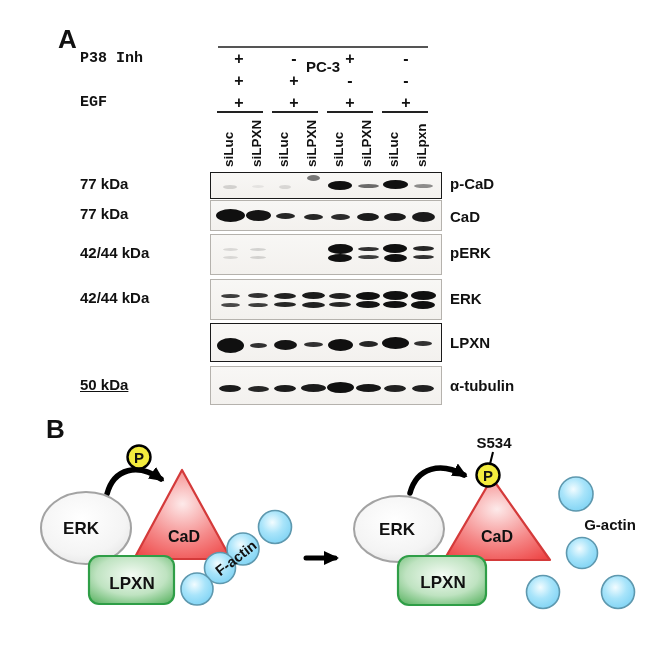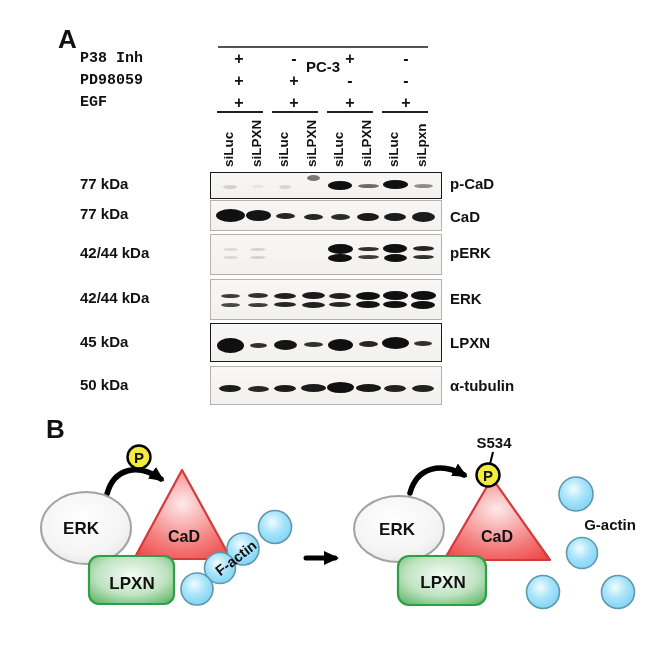--- a/index.html
+++ b/index.html
@@ -30,21 +30,20 @@
 
   <div class="abs cellline" style="left:288px;top:22px;width:70px;margin-top:36px;">PC-3</div>
   <div class="abs hline" style="left:218px;top:46px;width:210px;"></div>
 
   <div class="abs cond-label" style="left:80px;top:50px;">P38 Inh</div>
   <span class="mark" style="left:228px;top:50px;">+</span>
   <span class="mark" style="left:283px;top:50px;">-</span>
   <span class="mark" style="left:339px;top:50px;">+</span>
   <span class="mark" style="left:395px;top:50px;">-</span>
 
-  <div class="abs cond-label" style="left:80px;top:72px;">PD98059</div>
   <span class="mark" style="left:228px;top:72px;">+</span>
   <span class="mark" style="left:283px;top:72px;">+</span>
   <span class="mark" style="left:339px;top:72px;">-</span>
   <span class="mark" style="left:395px;top:72px;">-</span>
 
   <div class="abs cond-label" style="left:80px;top:94px;">EGF</div>
   <span class="mark" style="left:228px;top:94px;">+</span>
   <span class="mark" style="left:283px;top:94px;">+</span>
   <span class="mark" style="left:339px;top:94px;">+</span>
   <span class="mark" style="left:395px;top:94px;">+</span>
@@ -120,34 +119,33 @@
       <div class="band" style="left: 118px; top: 22px; width: 22px; height: 5px; opacity: 0.9; background: rgb(16, 16, 16);"></div>
       <div class="band" style="left: 145px; top: 11.5px; width: 24px; height: 8px; opacity: 1; background: rgb(16, 16, 16);"></div>
       <div class="band" style="left: 145px; top: 21px; width: 24px; height: 7px; opacity: 0.98; background: rgb(16, 16, 16);"></div>
       <div class="band" style="left: 171.5px; top: 11px; width: 25px; height: 9px; opacity: 1; background: rgb(16, 16, 16);"></div>
       <div class="band" style="left: 172px; top: 21px; width: 24px; height: 7px; opacity: 1; background: rgb(16, 16, 16);"></div>
       <div class="band" style="left: 199.5px; top: 11px; width: 25px; height: 9px; opacity: 1; background: rgb(16, 16, 16);"></div>
       <div class="band" style="left: 200px; top: 20.5px; width: 24px; height: 8px; opacity: 1; background: rgb(16, 16, 16);"></div>
     </div>
   <div class="abs protein" style="left:450px;top:290px;">ERK</div>
 
-  <div class="abs kda" style="left:80px;top:333px;">45 kDa</div>
   <div class="blot-box border-dark" style="top:323px;height:37px;">
       <div class="band" style="left: 5.5px; top: 14px; width: 27px; height: 15px; opacity: 1; background: rgb(16, 16, 16);"></div>
       <div class="band" style="left: 38.5px; top: 19px; width: 17px; height: 5px; opacity: 0.85; background: rgb(16, 16, 16);"></div>
       <div class="band" style="left: 62.5px; top: 15.5px; width: 23px; height: 10px; opacity: 0.98; background: rgb(16, 16, 16);"></div>
       <div class="band" style="left: 92.5px; top: 18px; width: 19px; height: 5px; opacity: 0.85; background: rgb(16, 16, 16);"></div>
       <div class="band" style="left: 116.5px; top: 14.5px; width: 25px; height: 12px; opacity: 1; background: rgb(16, 16, 16);"></div>
       <div class="band" style="left: 147.5px; top: 16.5px; width: 19px; height: 6px; opacity: 0.9; background: rgb(16, 16, 16);"></div>
       <div class="band" style="left: 170.5px; top: 12.5px; width: 27px; height: 12px; opacity: 1; background: rgb(16, 16, 16);"></div>
       <div class="band" style="left: 203px; top: 17px; width: 18px; height: 5px; opacity: 0.85; background: rgb(16, 16, 16);"></div>
     </div>
   <div class="abs protein" style="left:450px;top:334px;">LPXN</div>
 
-  <div class="abs kda" style="left:80px;top:376px;">50 kDa</div>
+  <div class="abs kda" style="left:80px;top:376px;text-decoration:underline;">50 kDa</div>
   <div class="blot-box border-light" style="top:366px;height:37px;">
       <div class="band" style="left: 8px; top: 18px; width: 22px; height: 7px; opacity: 0.95; background: rgb(16, 16, 16);"></div>
       <div class="band" style="left: 36.5px; top: 18.5px; width: 21px; height: 6px; opacity: 0.9; background: rgb(16, 16, 16);"></div>
       <div class="band" style="left: 63px; top: 18px; width: 22px; height: 7px; opacity: 0.95; background: rgb(16, 16, 16);"></div>
       <div class="band" style="left: 89.5px; top: 16.5px; width: 25px; height: 8px; opacity: 0.95; background: rgb(16, 16, 16);"></div>
       <div class="band" style="left: 115.5px; top: 15px; width: 27px; height: 11px; opacity: 1; background: rgb(16, 16, 16);"></div>
       <div class="band" style="left: 144.5px; top: 16.5px; width: 25px; height: 8px; opacity: 0.97; background: rgb(16, 16, 16);"></div>
       <div class="band" style="left: 173px; top: 18px; width: 22px; height: 7px; opacity: 0.92; background: rgb(16, 16, 16);"></div>
       <div class="band" style="left: 201px; top: 18px; width: 22px; height: 7px; opacity: 0.92; background: rgb(16, 16, 16);"></div>
     </div>

